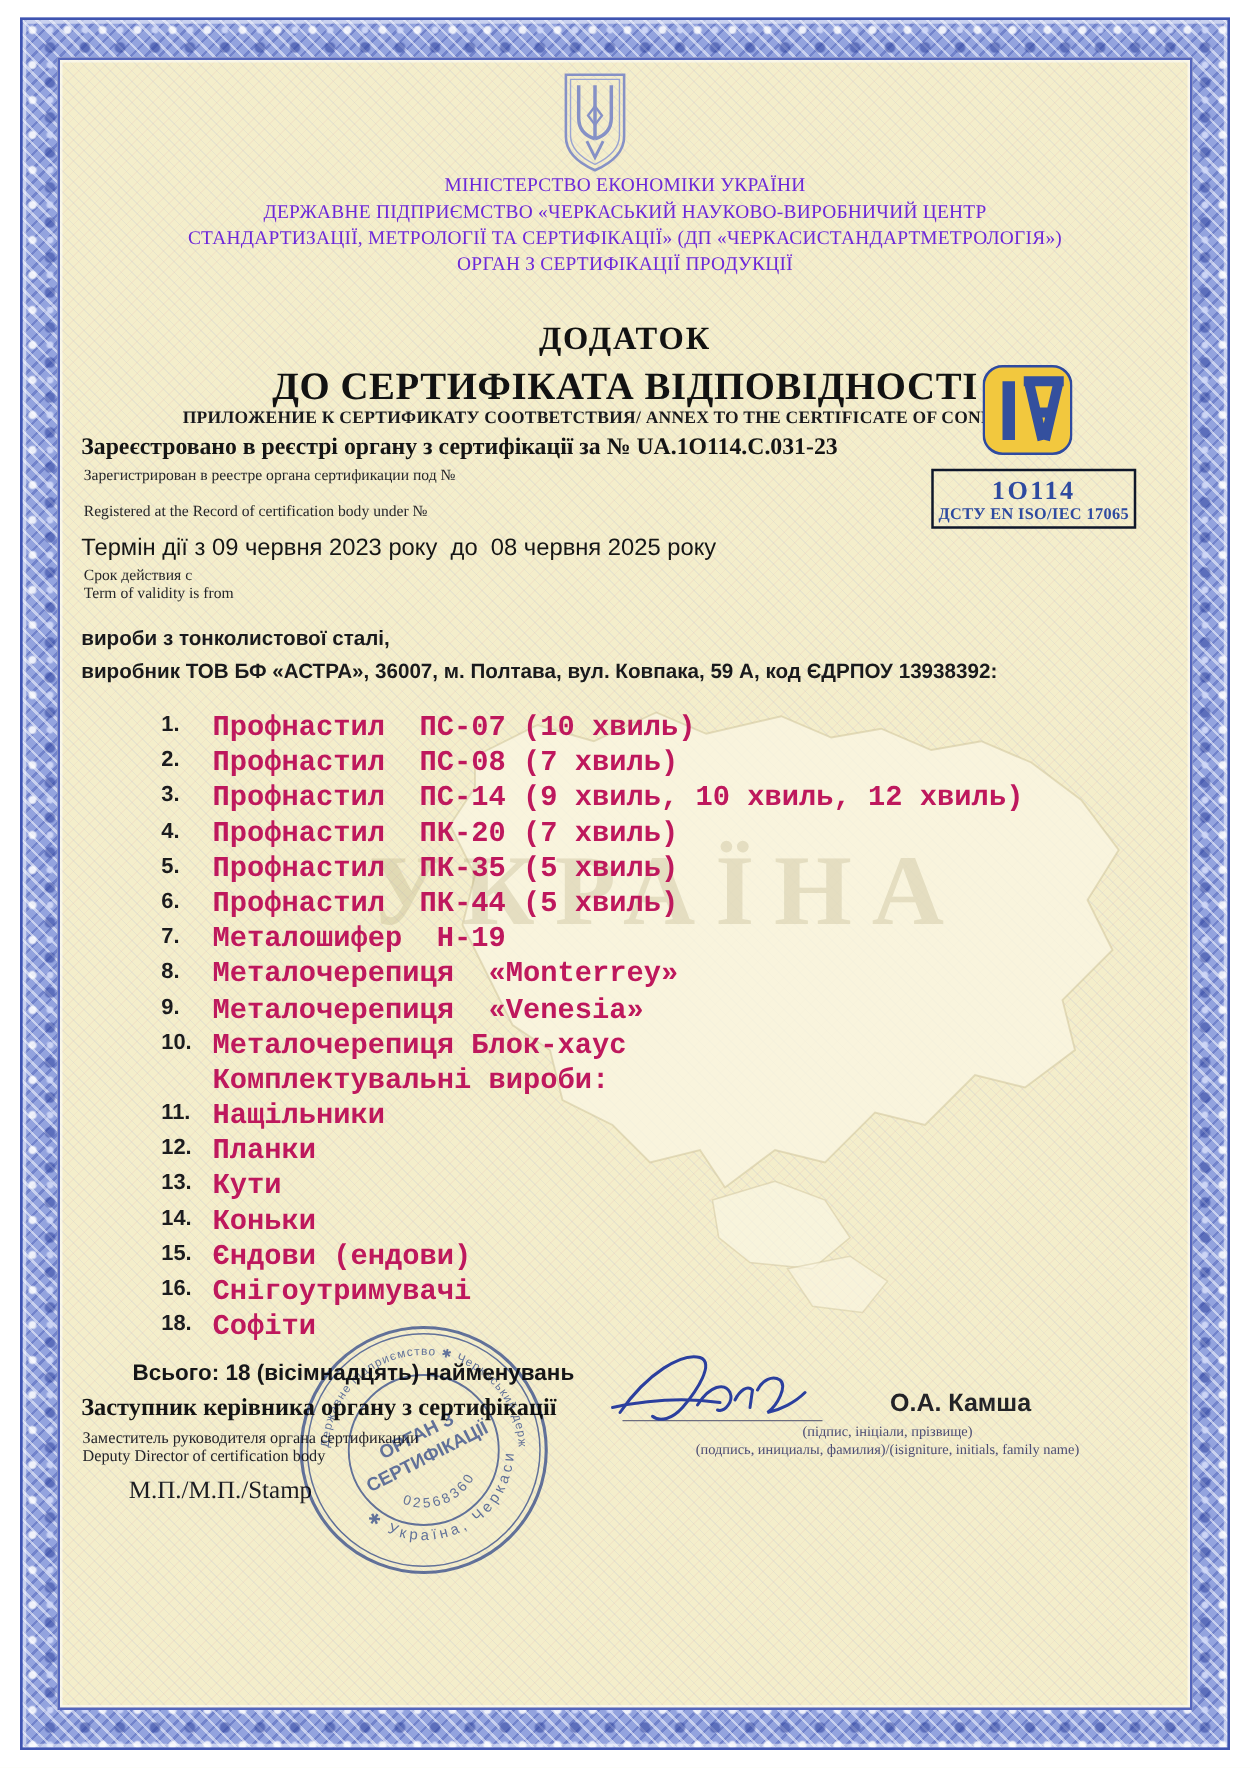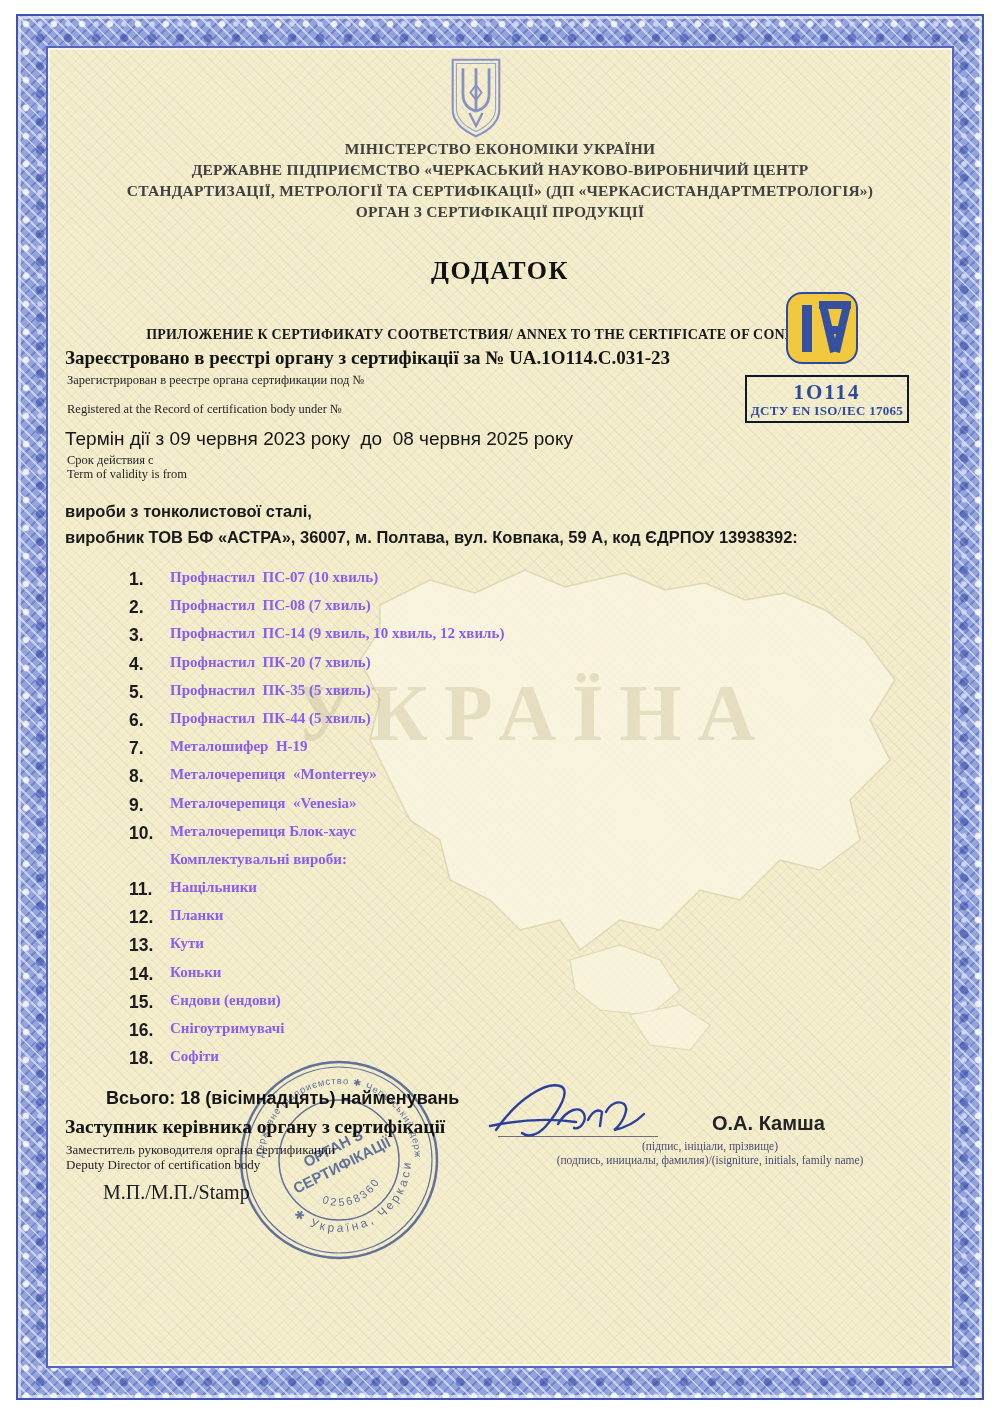--- a/index.html
+++ b/index.html
@@ -22,35 +22,35 @@
     background-image:
       repeating-linear-gradient(45deg, rgba(140,160,220,.12) 0 1px, rgba(0,0,0,0) 1px 6px),
       repeating-linear-gradient(-45deg, rgba(225,150,160,.09) 0 1px, rgba(0,0,0,0) 1px 6px);
     border:2px solid #5465bc; box-shadow:inset 0 0 0 2px rgba(255,255,255,.55);}
   .abs{position:absolute;}
   .ctr{left:0;width:100%;text-align:center;}
   .serif{font-family:"Liberation Serif", serif;}
   .sans{font-family:"Liberation Sans", sans-serif;}
   .pre{white-space:pre;}
   
-  .hdr{color:#404040;font-weight:bold;font-size:15.5px;line-height:21px;letter-spacing:.2px;}
+  .hdr{color:#6d28d9;font-weight:normal;font-size:15.5px;line-height:21px;letter-spacing:.2px;}
   .t1{top:256px;font-size:26px;font-weight:bold;color:#121212;letter-spacing:1.5px;}
   .t2{top:291px;font-size:31px;font-weight:bold;color:#121212;letter-spacing:.5px;}
   .t3{top:327px;font-size:14px;font-weight:bold;color:#18181c;letter-spacing:.2px;}
   .regmain{left:65px;top:347px;font-size:19px;font-weight:bold;color:#141414;}
   .sub{left:67px;font-size:12.5px;color:#26262a;}
   .valmain{left:65px;top:428px;font-size:19px;font-weight:normal;color:#151515;}
   .intro{left:65px;font-size:16.5px;font-weight:bold;color:#19191c;}
   
   #plist{left:0;top:569px;width:100%;}
   .row{position:relative;height:28.2px;}
   .row .num{position:absolute;left:129px;font-size:17.5px;font-weight:bold;color:#1b1b1e;
             font-family:"Liberation Sans", sans-serif;}
-  .row .nm{position:absolute;left:170px;font-size:15px;font-weight:bold;color:#8b5cf6;
-           font-family:Liberation Serif, serif;white-space:pre;}
+  .row .nm{position:absolute;left:170px;font-size:23px;font-weight:bold;color:#be185d;
+           font-family:Liberation Mono, monospace;white-space:pre;}
   .total{left:106px;top:1088px;font-size:18px;font-weight:bold;color:#151518;}
   
   .sigtitle{left:65px;top:1116px;font-size:19.5px;font-weight:bold;color:#141414;font-family:Liberation Serif, serif;}
   .sigru{left:66px;top:1142px;font-size:13px;color:#23232a;}
   .sigen{left:66px;top:1157px;font-size:13px;color:#23232a;}
   .mp{left:103px;top:1181px;font-size:20px;color:#1c1c22;}
   .signer{left:712px;top:1112px;font-size:20px;font-weight:bold;color:#232327;}
   .cap{left:500px;top:1139px;width:420px;text-align:center;font-size:11.5px;color:#4c4c74;line-height:14px;}
   .sigrule{left:498px;top:1136px;width:160px;border-top:1.5px solid #6d6d7e;}
   
@@ -88,20 +88,21 @@
   </svg>
 
   <div class="abs ctr hdr serif" style="top:138px;">
     <div>МІНІСТЕРСТВО ЕКОНОМІКИ УКРАЇНИ</div>
     <div>ДЕРЖАВНЕ ПІДПРИЄМСТВО «ЧЕРКАСЬКИЙ НАУКОВО-ВИРОБНИЧИЙ ЦЕНТР</div>
     <div>СТАНДАРТИЗАЦІЇ, МЕТРОЛОГІЇ ТА СЕРТИФІКАЦІЇ» (ДП «ЧЕРКАСИСТАНДАРТМЕТРОЛОГІЯ»)</div>
     <div>ОРГАН З СЕРТИФІКАЦІЇ ПРОДУКЦІЇ</div>
   </div>
 
   <div class="abs ctr serif t1">ДОДАТОК</div>
+  <div class="abs ctr serif t2">ДО СЕРТИФІКАТА ВІДПОВІДНОСТІ</div>
   <div class="abs ctr serif t3">ПРИЛОЖЕНИЕ К СЕРТИФИКАТУ СООТВЕТСТВИЯ/ ANNEX TO THE CERTIFICATE OF CONFORMITY</div>
 
   <svg class="abs" style="left:786px;top:292px;" width="72" height="72" viewBox="0 0 72 72">
     <rect x="1" y="1" width="70" height="70" rx="15" fill="#f2c83e" stroke="#2e4aa0" stroke-width="2"></rect>
     <path d="M21,13 V60" stroke="#34509e" stroke-width="10" fill="none"></path>
     <path d="M33,13 H65 M37,13 L48,60 M61,13 L50,60 M41,38 H57" stroke="#34509e" stroke-width="8" fill="none"></path>
   </svg>
   <div class="abs serif" id="markbox">
     <div class="code">1О114</div>
     <div class="std">ДСТУ EN ISO/ІЕС 17065</div>

